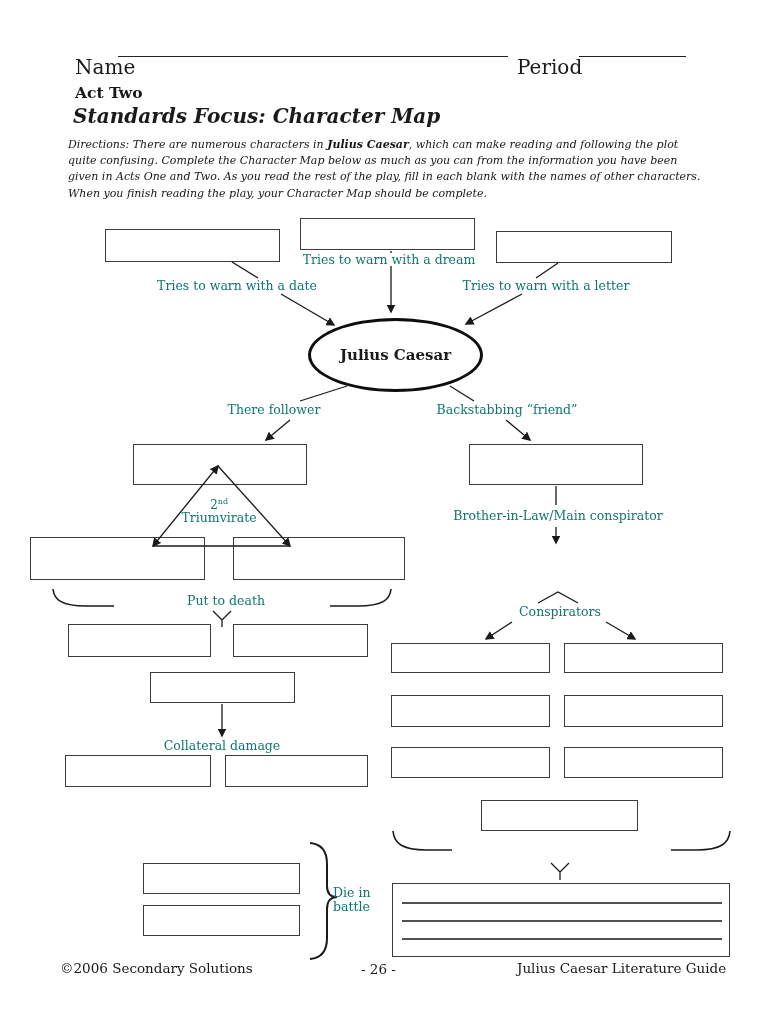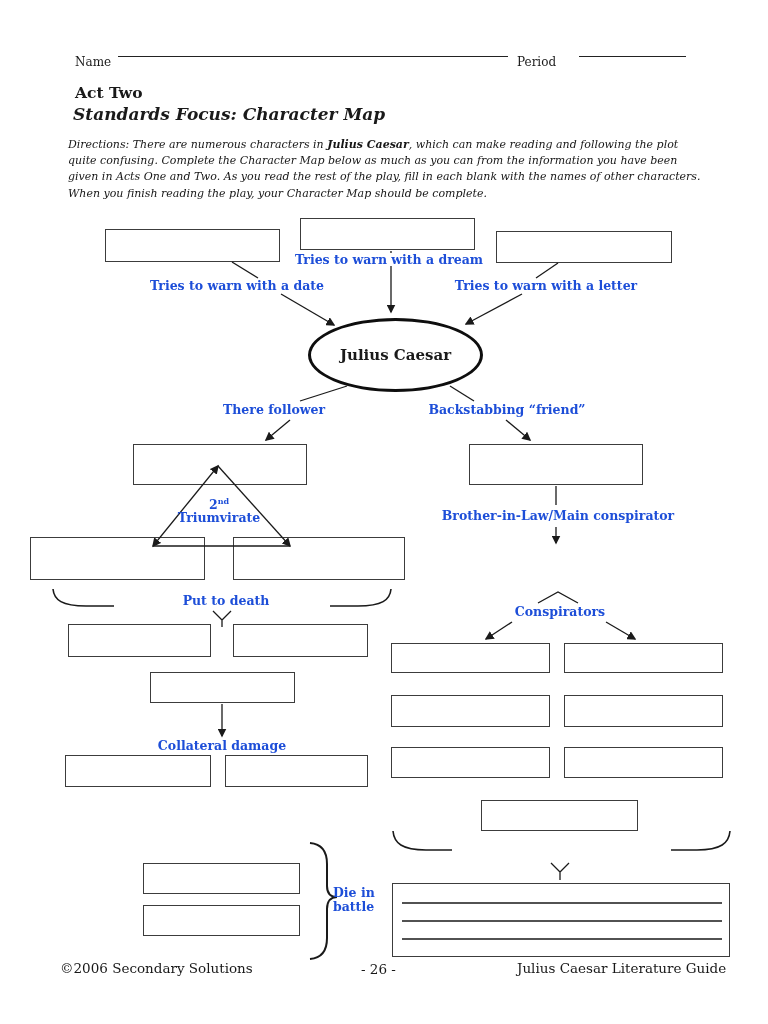--- a/index.html
+++ b/index.html
@@ -1,25 +1,25 @@
 <!DOCTYPE html>
 <html><head>
 <meta charset="utf-8">
 <style>
   html,body{margin:0;padding:0;background:#e9e9e9;}
   #page{position:relative;width:768px;height:1024px;background:#ffffff;
         font-family:"DejaVu Serif","Liberation Serif",serif;color:#1a1a1a;overflow:hidden;margin:0 auto;}
   .abs{position:absolute;}
   .bx{position:absolute;border:1.4px solid #3c3c3c;background:#fff;box-sizing:border-box;}
-  .lbl{position:absolute;font-weight:bold;font-size:12.5px;line-height:13px;white-space:nowrap;color:#1d4ed8;}
+  .lbl{position:absolute;font-weight:normal;font-size:12.5px;line-height:13px;white-space:nowrap;color:#0f766e;}
   .lbl.c{transform:translateX(-50%);background:#fff;padding:0 2px;}
   .rule{position:absolute;border-bottom:1.5px solid #222;height:0;}
-  #name-label,#period-label{font-size:12px;}
+  #name-label,#period-label{font-size:20px;}
   #act-title{font-size:15.5px;font-weight:bold;}
-  #focus-title{font-size:17px;font-weight:bold;font-style:italic;}
+  #focus-title{font-size:20px;font-weight:bold;font-style:italic;}
   #directions{font-size:11px;font-style:italic;line-height:16.2px;color:#161616;}
   #ellipse{position:absolute;left:308px;top:318px;width:175px;height:74px;border:3.5px solid #0e0e0e;
            border-radius:50%;box-sizing:border-box;display:flex;align-items:center;justify-content:center;background:#fff;}
   #ellipse span{font-weight:bold;font-size:15px;}
   #tri-label{text-align:center;line-height:12.5px;transform:translateX(-50%);}
   sup{font-size:8px;vertical-align:super;line-height:0;}
   .footer{position:absolute;font-size:13.5px;color:#181818;white-space:nowrap;}
   svg.overlay{position:absolute;left:0;top:0;pointer-events:none;}
   #die-label{line-height:13.5px;white-space:nowrap;}
 </style>

